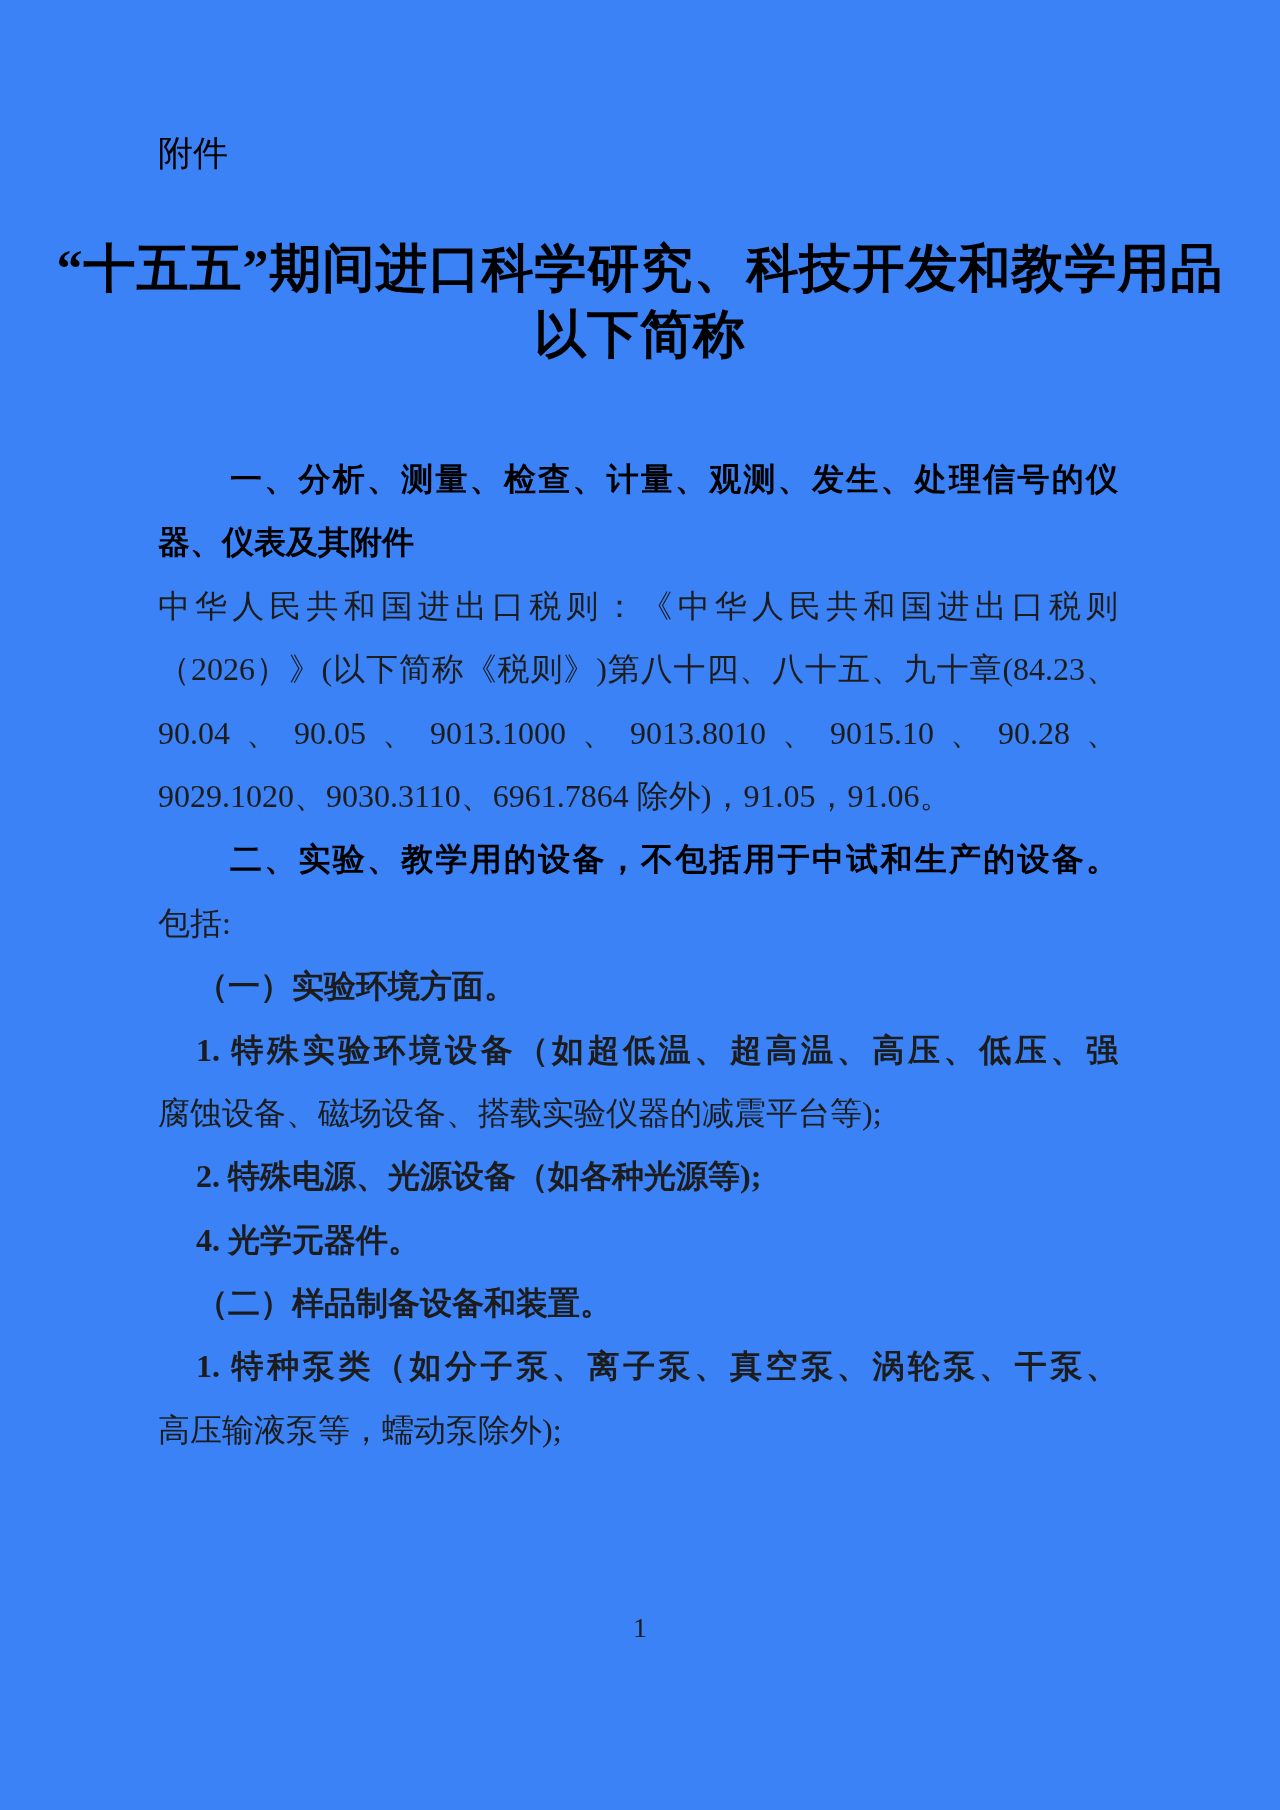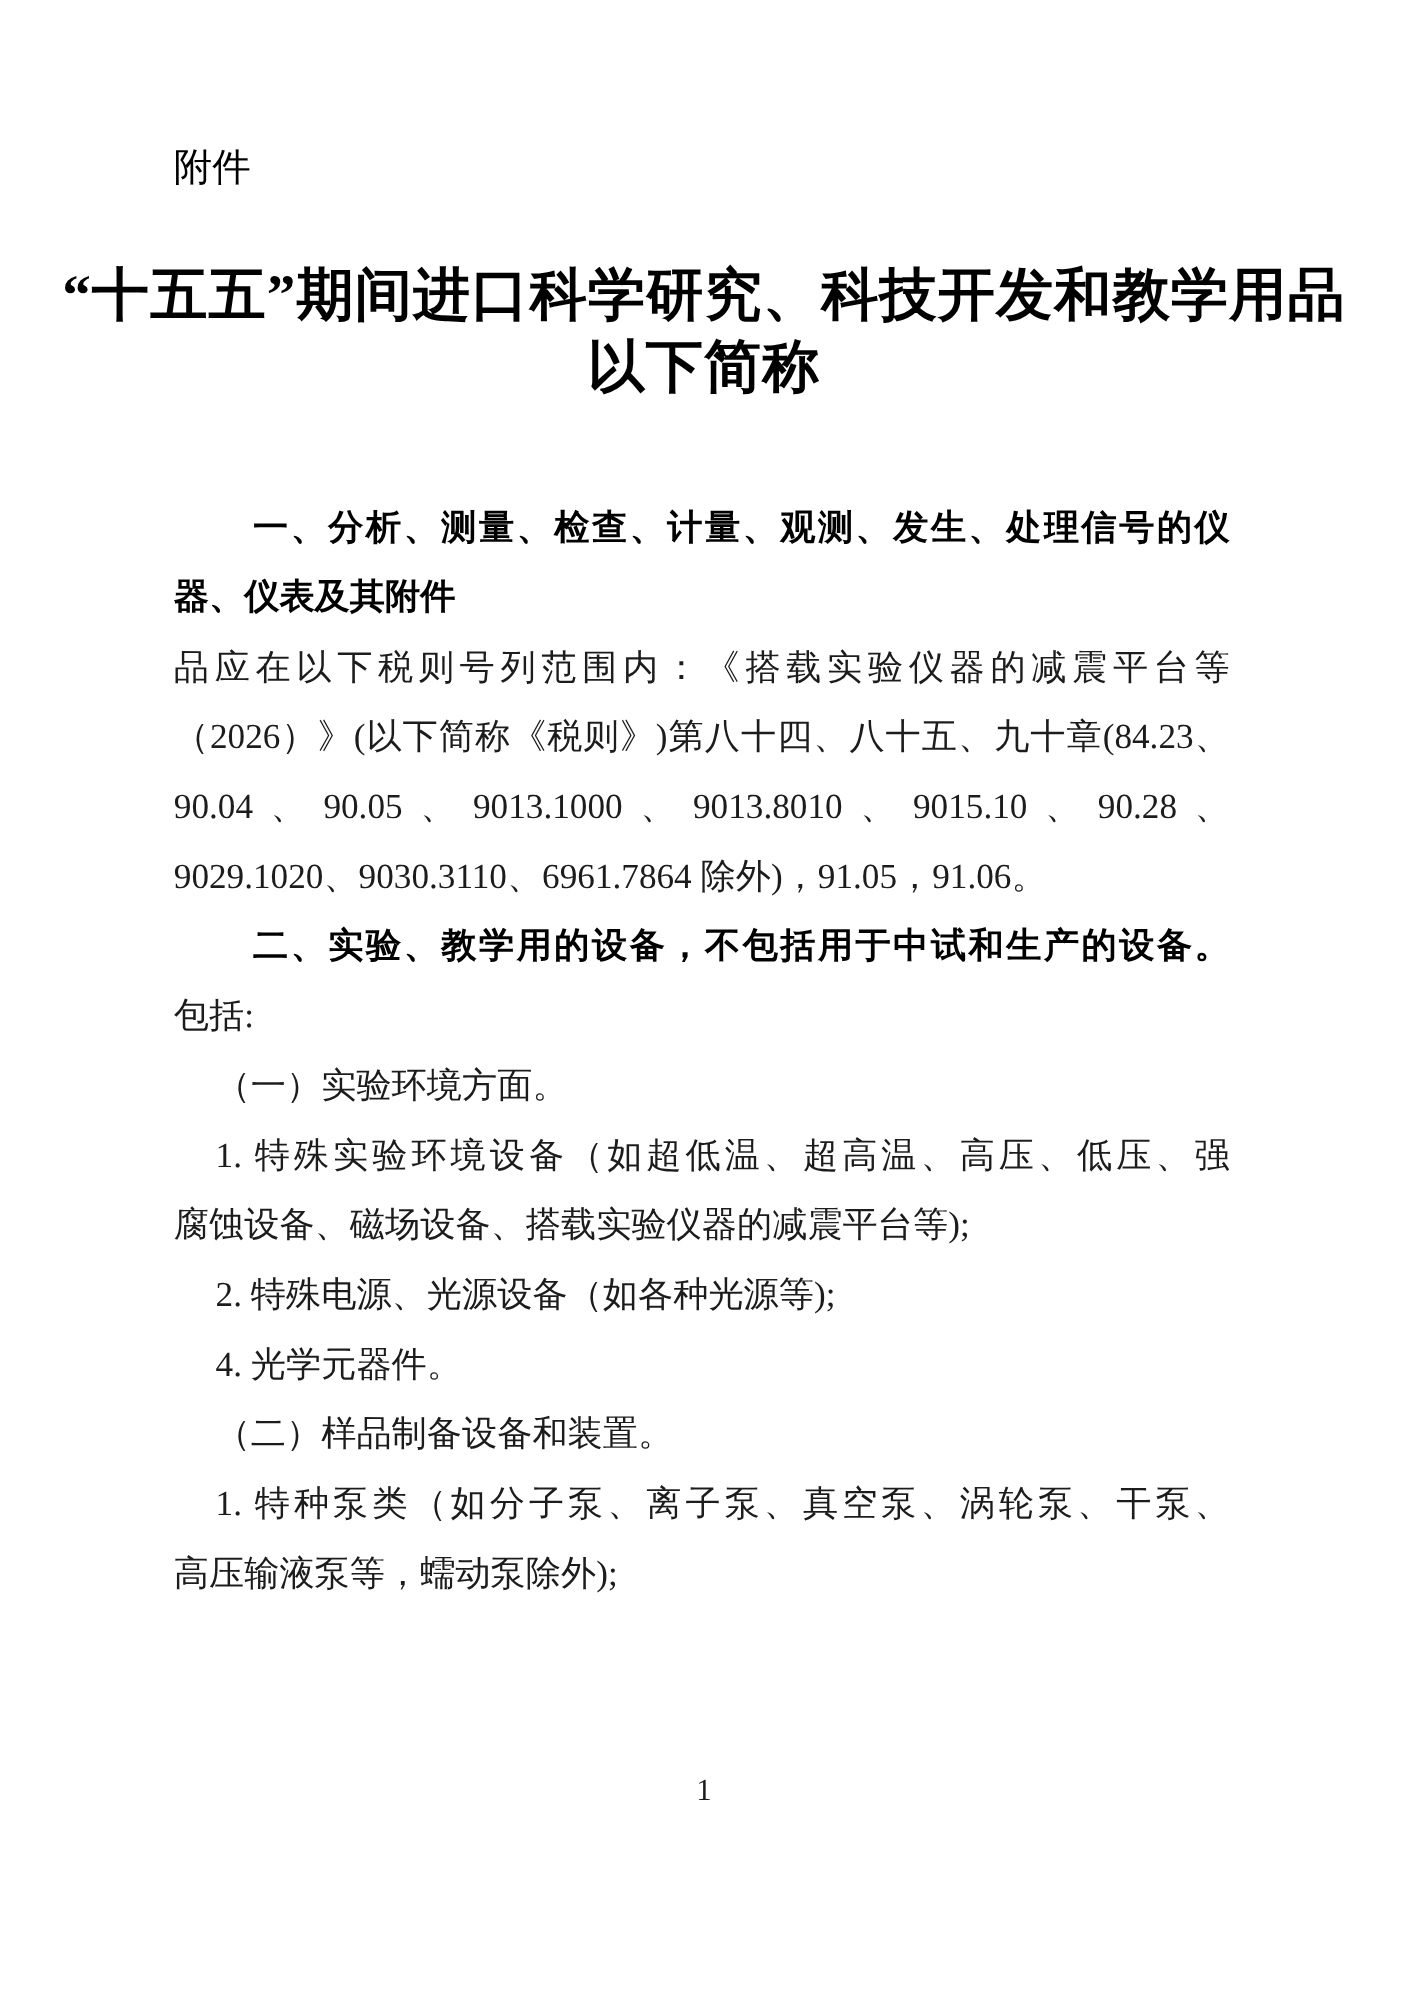--- a/index.html
+++ b/index.html
@@ -1,21 +1,21 @@
 <!DOCTYPE html>
 <html><head>
 <meta charset="utf-8">
 <style>
   html, body { margin: 0; padding: 0; background: #e8e8e8; }
   .page {
     position: relative;
     width: 1280px;
     height: 1810px;
     margin: 0 auto;
-    background: #ffffff;
+    background: #3b82f6;
     color: #1c1c1c;
     font-family: "Liberation Serif", "DejaVu Serif", serif;
     overflow: hidden;
   }
   .attachment {
     position: absolute;
     left: 158px;
     top: 132px;
     font-family: "Liberation Sans", "DejaVu Sans", sans-serif;
     font-size: 35px;
@@ -49,21 +49,21 @@
     white-space: normal;
   }
   
   .j {
     text-align: justify;
     text-align-last: justify;
   }
   
   .i2 { padding-left: 72px; }
   
-  .i1 { padding-left: 38px; }
+  .i1 { padding-left: 38px; font-weight: bold; }
   
   .h {
     font-family: Liberation Serif, serif;
     font-weight: 700;
     color: #000000;
   }
   .page-number {
     position: absolute;
     top: 1606px;
     left: 0;
@@ -82,21 +82,21 @@
   <div class="attachment">附件</div>
 
   <div class="doc-title">
     <div>“十五五”期间进口科学研究、科技开发和教学用品</div>
     <div>以下简称</div>
   </div>
 
   <div class="body-text">
     <div class="line h j i2">一、分析、测量、检查、计量、观测、发生、处理信号的仪</div>
     <div class="line h">器、仪表及其附件</div>
-    <div class="line j">品应在以下税则号列范围内：《搭载实验仪器的减震平台等</div>
+    <div class="line j">中华人民共和国进出口税则：《中华人民共和国进出口税则</div>
     <div class="line j">（2026）》(以下简称《税则》)第八十四、八十五、九十章(84.23、</div>
     <div class="line j">90.04、90.05、9013.1000、9013.8010、9015.10、90.28、</div>
     <div class="line">9029.1020、9030.3110、6961.7864 除外)，91.05，91.06。</div>
     <div class="line h j i2">二、实验、教学用的设备，不包括用于中试和生产的设备。</div>
     <div class="line">包括:</div>
     <div class="line i1">（一）实验环境方面。</div>
     <div class="line j i1">1. 特殊实验环境设备（如超低温、超高温、高压、低压、强</div>
     <div class="line">腐蚀设备、磁场设备、搭载实验仪器的减震平台等);</div>
     <div class="line i1">2. 特殊电源、光源设备（如各种光源等);</div>
     <div class="line i1">4. 光学元器件。</div>

